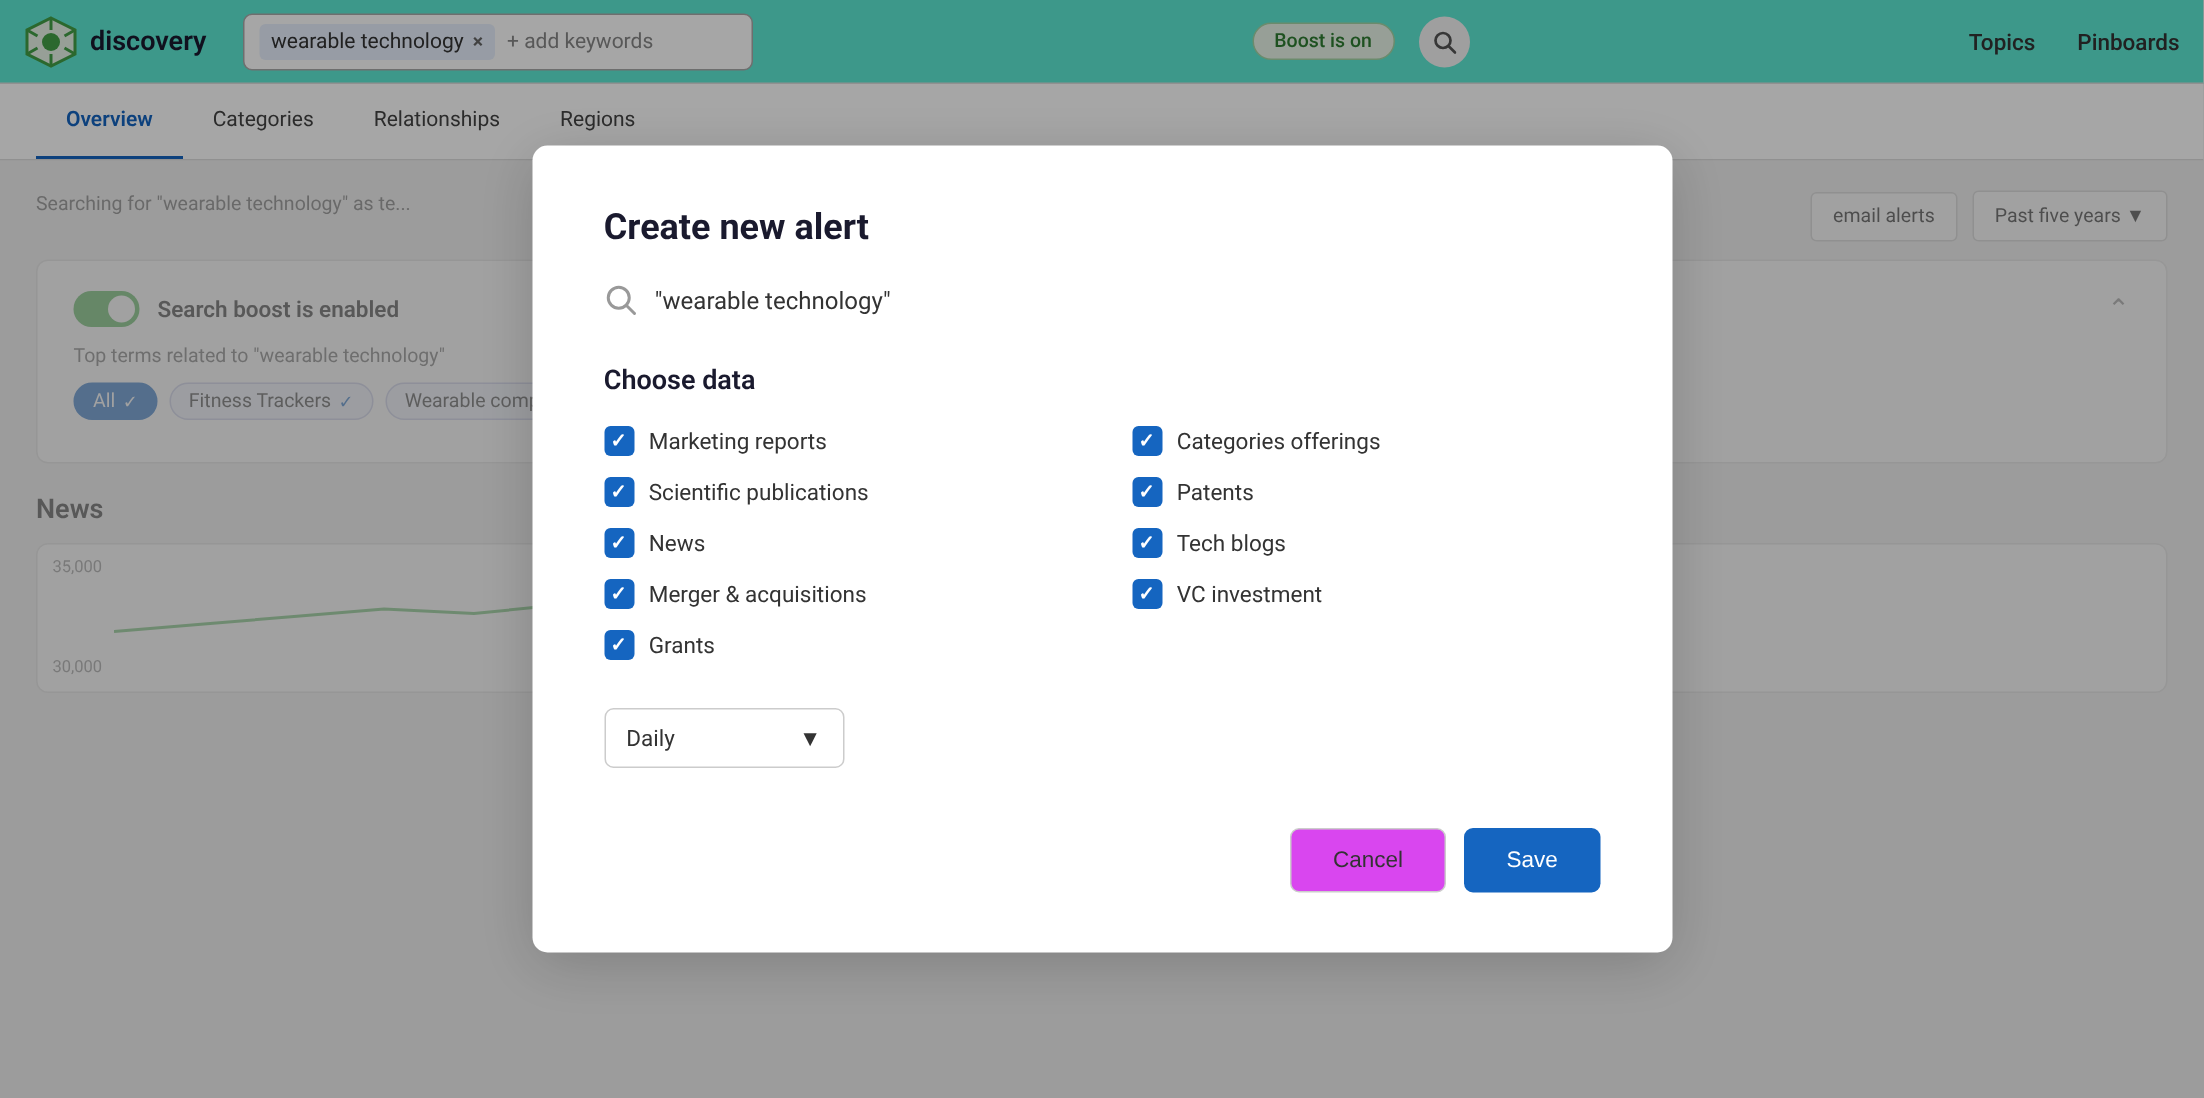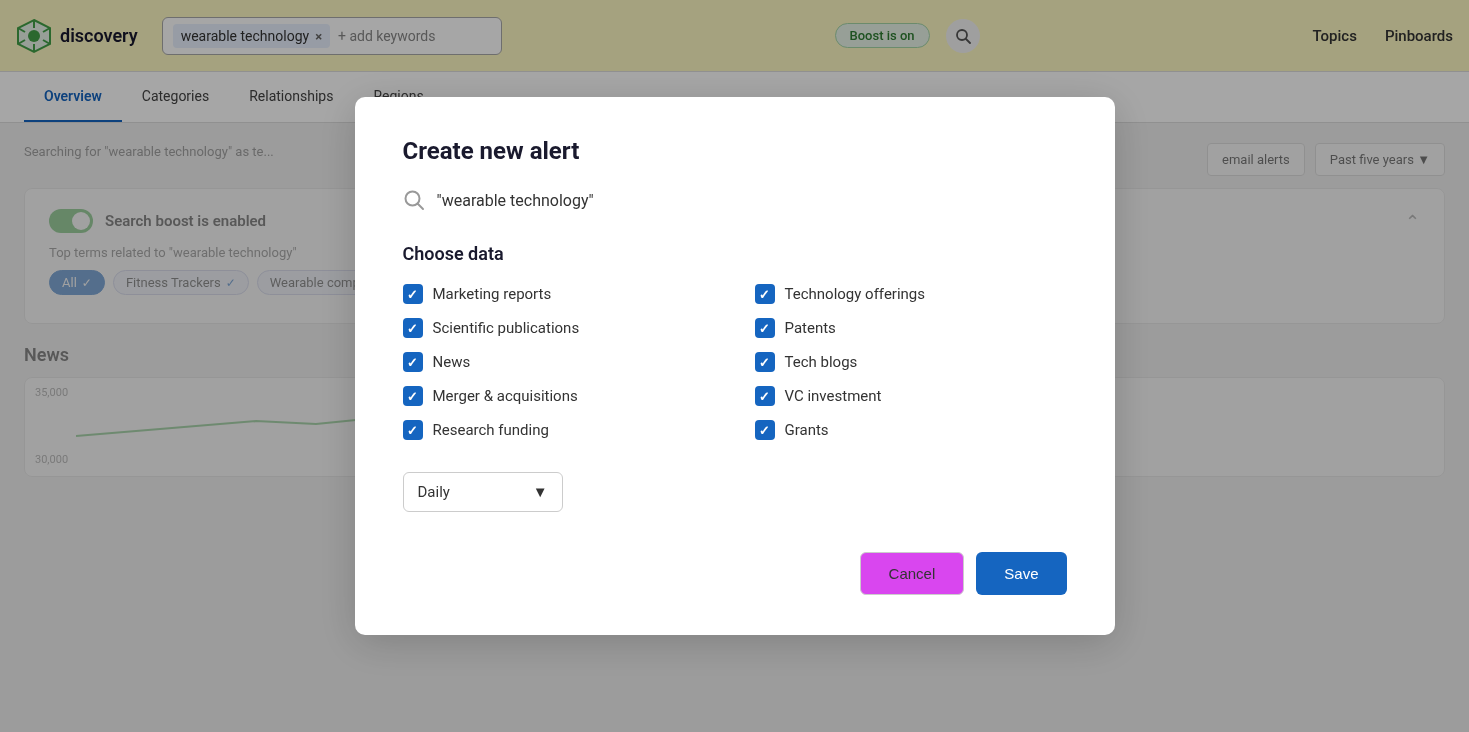--- a/index.html
+++ b/index.html
@@ -1,25 +1,25 @@
 <!DOCTYPE html>
 <html><head>
   <meta charset="utf-8">
   <style>
     * { box-sizing: border-box; margin: 0; padding: 0; }
     body { font-family: -apple-system, BlinkMacSystemFont, 'Segoe UI', Roboto, sans-serif; background: #f0f0f0; overflow: hidden; }
 
     
     .top-nav {
-      background: #fef9c3;
+      background: #5eead4;
       border-bottom: 1px solid #ddd;
       padding: 0 16px;
       display: flex;
       align-items: center;
-      height: 72px;
+      height: 56px;
       gap: 12px;
     }
     .logo-area {
       display: flex;
       align-items: center;
       gap: 8px;
       margin-right: 12px;
     }
     .logo-icon {
       width: 36px;
@@ -470,21 +470,21 @@
     <div class="section-title">Choose data</div>
 
     <div class="checkboxes-grid">
 
       <div class="checkbox-item">
         <div class="checkbox-box"></div>
         <span>Marketing reports</span>
       </div>
       <div class="checkbox-item">
         <div class="checkbox-box"></div>
-        <span>Technology offerings</span>
+        <span>Categories offerings</span>
       </div>
 
       <div class="checkbox-item">
         <div class="checkbox-box"></div>
         <span>Scientific publications</span>
       </div>
       <div class="checkbox-item">
         <div class="checkbox-box"></div>
         <span>Patents</span>
       </div>
@@ -500,24 +500,20 @@
 
       <div class="checkbox-item">
         <div class="checkbox-box"></div>
         <span>Merger &amp; acquisitions</span>
       </div>
       <div class="checkbox-item">
         <div class="checkbox-box"></div>
         <span>VC investment</span>
       </div>
 
-      <div class="checkbox-item">
-        <div class="checkbox-box"></div>
-        <span>Research funding</span>
-      </div>
       <div class="checkbox-item">
         <div class="checkbox-box"></div>
         <span>Grants</span>
       </div>
     </div>
 
     <div class="frequency-select">
       <span>Daily</span>
       <span>▼</span>
     </div>

